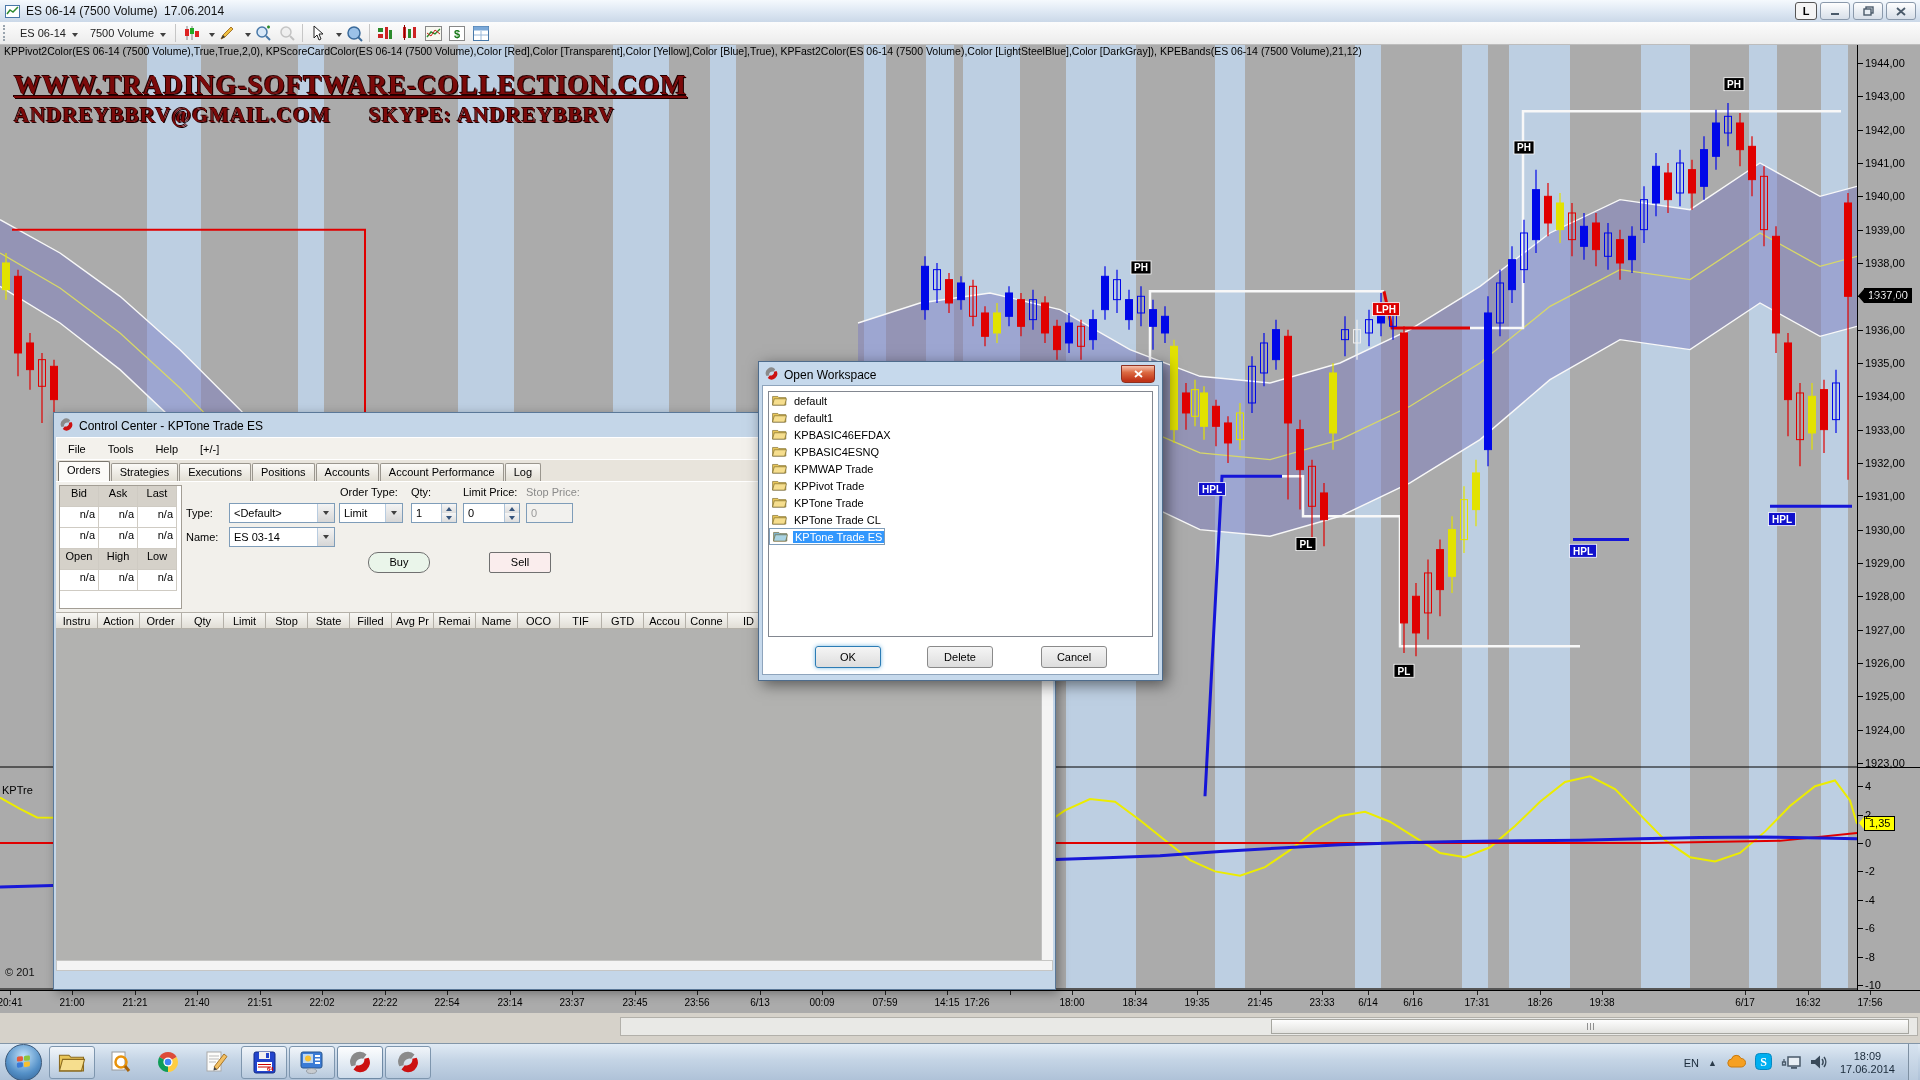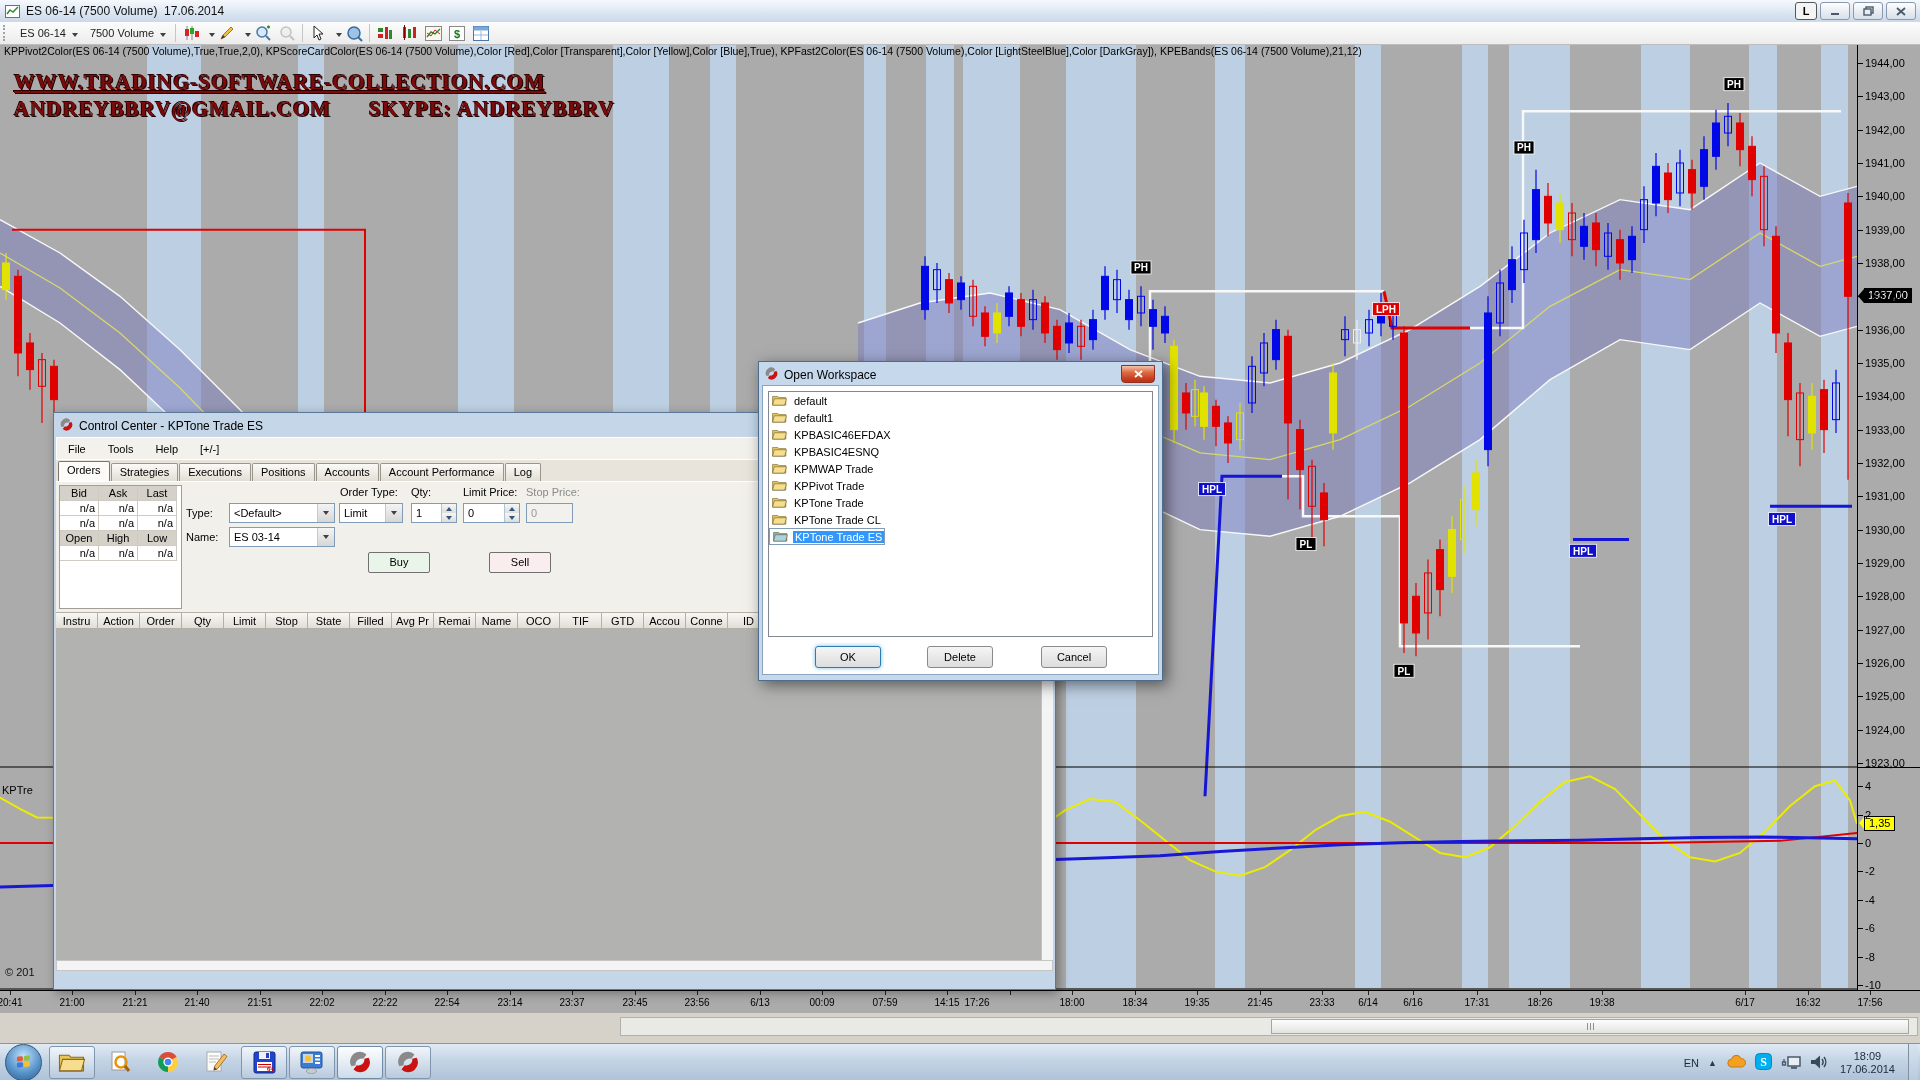--- a/index.html
+++ b/index.html
@@ -27,21 +27,21 @@
   .tdrop{display:flex;align-items:center;padding:0 6px;height:20px;cursor:default;}
   .tri{width:0;height:0;border:3px solid transparent;border-top:4px solid #404040;margin-left:6px;margin-top:6px;}
   .ticon{width:22px;height:20px;display:flex;align-items:center;justify-content:center;margin:0 1px;}
 
   
   #chart{position:absolute;left:0;top:44px;width:1857px;height:946px;z-index:1;}
   #indline{position:absolute;top:1px;left:4px;font-size:10.5px;color:#000;z-index:3;white-space:nowrap;}
   #wm{position:absolute;left:14px;top:26px;z-index:3;color:#7B0A0A;
     font-family:"Liberation Serif",serif;font-weight:bold;
     text-shadow:1px 1px 0px #1A0000,-1px -1px 0px #2A0000;}
-  #wm1{font-size:21px;letter-spacing:1px;text-decoration:underline;}
+  #wm1{font-size:27px;letter-spacing:1px;text-decoration:underline;}
   #wm2{font-size:21px;letter-spacing:1px;margin-top:2px;}
   #wm2 span{margin-right:38px;}
   #kptre{position:absolute;left:2px;top:740px;font-size:11px;color:#000;z-index:3;}
   #copyrt{position:absolute;left:5px;top:922px;font-size:11px;color:#111;z-index:3;}
 
   
   #paxis{position:absolute;left:1857px;top:44px;width:63px;height:946px;background:#ABABAB;
     border-left:1px solid #000;z-index:2;}
   .ptick{position:absolute;left:0;width:5px;height:1px;background:#000;}
   .plabel{position:absolute;left:7px;font-size:11px;color:#000;}
@@ -88,25 +88,25 @@
   .spin{position:absolute;height:20px;background:#FFF;border:1px solid #7F9DB9;display:flex;box-sizing:border-box;}
   .spin-v{flex:1;padding:3px 0 0 4px;}
   .spin-btns{width:14px;display:flex;flex-direction:column;border-left:1px solid #B0C4D8;}
   .sbu,.sbd{flex:1;background:linear-gradient(#F6F6F6,#DDD);display:flex;align-items:center;justify-content:center;}
   .sbu:after{content:"";border:3px solid transparent;border-bottom:4px solid #36547C;margin-top:-3px;}
   .sbd:after{content:"";border:3px solid transparent;border-top:4px solid #36547C;margin-bottom:-3px;}
   .spin.dis{background:#F2F1EE;}
   .spin.dis .spin-v{color:#9A9A9A;}
   .btn{position:absolute;width:62px;height:21px;border:1px solid #707070;border-radius:2px;
     text-align:center;padding-top:3px;box-sizing:border-box;}
-  .btn-buy{background:#EAF5EA;}
+  .btn-buy{background:#EAF5EA;border-radius:10px;}
   .btn-sell{background:#FAEDED;}
   .qwrap{position:absolute;left:3px;top:3px;width:121px;height:122px;border:1px solid #A39E95;background:#FFF;}
   .qrow{display:flex;}
-  .qc{width:39px;height:15px;border-right:1px solid #CFCBC3;border-bottom:1px solid #CFCBC3;
+  .qc{width:39px;height:21px;border-right:1px solid #CFCBC3;border-bottom:1px solid #CFCBC3;
     font-size:11px;text-align:right;padding:1px 3px 0 0;box-sizing:border-box;}
   .qh{background:#D5D1C9;text-align:center;padding-right:0;}
   .cc-gridhead{height:17px;display:flex;background:#E6E2DA;}
   .gh{width:42px;box-sizing:border-box;border-right:1px solid #B4B0A8;border-bottom:1px solid #B4B0A8;border-top:1px solid #B4B0A8;
     background:linear-gradient(#F8F7F4,#E1DED6);font-size:11px;text-align:center;padding-top:2px;overflow:hidden;}
   .gh-fill{flex:1;border-bottom:1px solid #B4B0A8;border-top:1px solid #B4B0A8;background:linear-gradient(#F8F7F4,#E1DED6);}
   .cc-gridbody{position:relative;height:331px;background:#B2B2B0;}
   .vscroll{position:absolute;right:0;top:0;width:12px;height:100%;background:#F4F4F4;border-left:1px solid #C0C0C0;box-sizing:border-box;}
   .cc-hscroll{height:11px;background:#F4F4F4;border:1px solid #C6C6C4;box-sizing:border-box;}
   .cc-status{height:20px;display:flex;align-items:center;background:#E8E5DF;gap:6px;padding:0 3px;}

